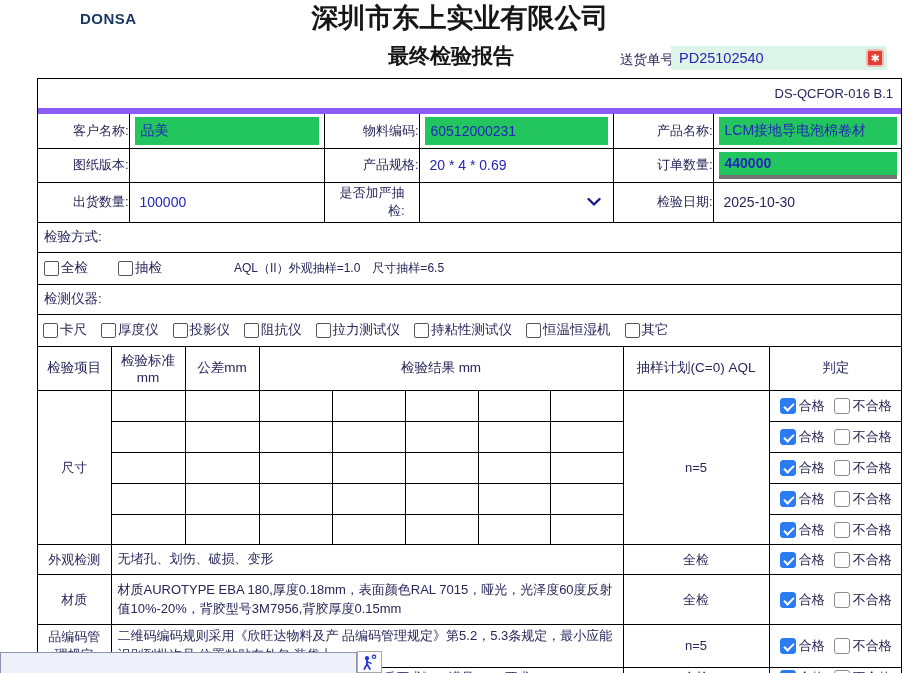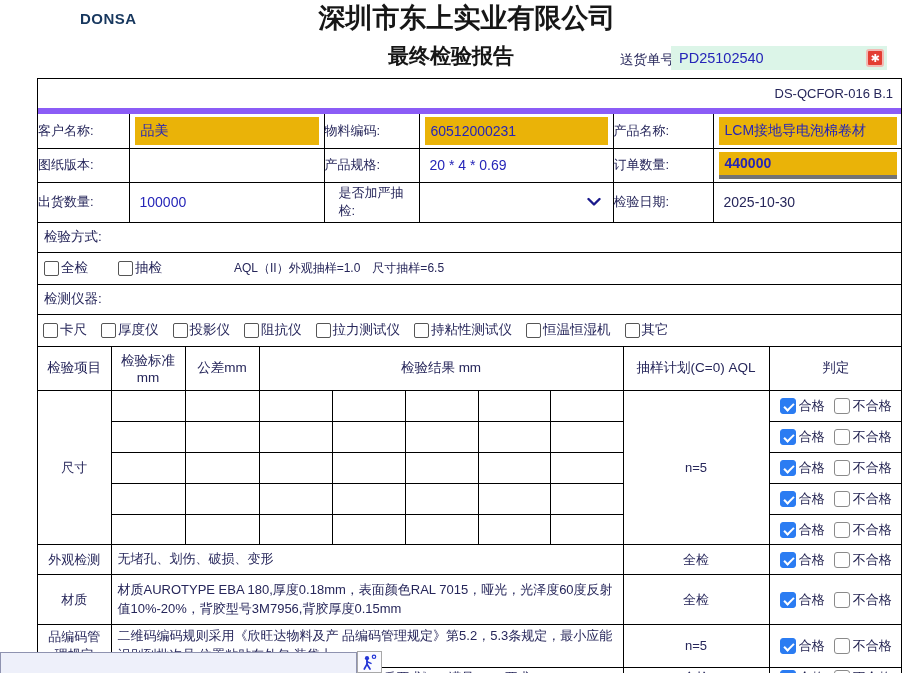--- a/index.html
+++ b/index.html
@@ -4,45 +4,45 @@
 <style>
   html,body { margin:0; padding:0; }
   body {
     width:924px; height:673px; overflow:hidden; position:relative;
     background:#ffffff; font-family:"Liberation Sans","DejaVu Sans",sans-serif;
     color:#26265a;
   }
   
   .logo { position:absolute; left:80px; top:10px; font-size:15px; font-weight:bold;
           color:#17375e; letter-spacing:.5px; }
-  .company-title { position:absolute; left:13px; top:0; width:908px; text-align:center;
+  .company-title { position:absolute; left:6px; top:0; width:908px; text-align:center;
           font-size:27px; font-weight:bold; color:#161616; }
   .report-title { position:absolute; left:0; top:42px; width:902px; text-align:center;
           font-size:21px; font-weight:bold; color:#161616; }
   .delivery-label { position:absolute; left:620px; top:51px; font-size:13.5px; color:#26265a; }
   .delivery-input { position:absolute; left:671px; top:46px; width:216px; height:24px;
           background:#dcf5e8; box-sizing:border-box; }
   .delivery-value { position:absolute; left:8px; top:0; line-height:24px; font-size:14.5px; color:#2525b8; }
   .clear-btn { position:absolute; right:3px; top:3px; width:18px; height:18px; box-sizing:border-box;
           background:#e33e33; border:2px solid #f2b9b4; border-radius:3px; color:#fff;
           font-size:11px; line-height:14px; text-align:center; cursor:pointer; }
   
   .report-frame { position:absolute; left:37px; top:78px; width:865px; box-sizing:border-box;
           border:1px solid #000; background:#fff; }
   .doc-row { height:29px; line-height:29px; border-bottom:6px solid #8b5cf6;
           text-align:right; padding-right:8px; font-size:13px; color:#26265a; }
   table { width:100%; border-collapse:collapse; table-layout:fixed; }
   td { border-right:1px solid #000; border-bottom:1px solid #000; padding:0;
        font-size:13px; color:#26265a; vertical-align:middle; }
   td:last-child { border-right:none; }
-  .lbl { text-align:left; }
+  .lbl { text-align:right; }
   .val-cell { position:relative; }
   .val-text { padding-left:10px; font-size:14px; color:#2525b8; }
   .yellow-fill { position:absolute; left:5px; right:5px; top:3px; bottom:3px;
-       background:#eab308; display:flex; align-items:center; padding-left:6px;
+       background:#22c55e; display:flex; align-items:center; padding-left:6px;
        font-size:14px; color:#2525b8; box-sizing:border-box; }
   .underlined { border-bottom:4px solid #737373;font-weight:bold; }
   .date-text { padding-left:10px; font-size:14px; color:#26265a;text-align:right; }
   .dd-chevron { position:absolute; right:12px; top:50%; transform:translateY(-50%); }
   
   .section-row { border-bottom:1px solid #000; box-sizing:border-box; display:flex; align-items:center; }
   .sec-label { padding-left:6px; font-size:13.5px; }
   .opt-box { width:15px; height:15px; box-sizing:border-box; border:1px solid #555;
        border-radius:2px; background:#fff; flex:none; }
   .opt-label { font-size:13.5px; margin-left:2px; }

